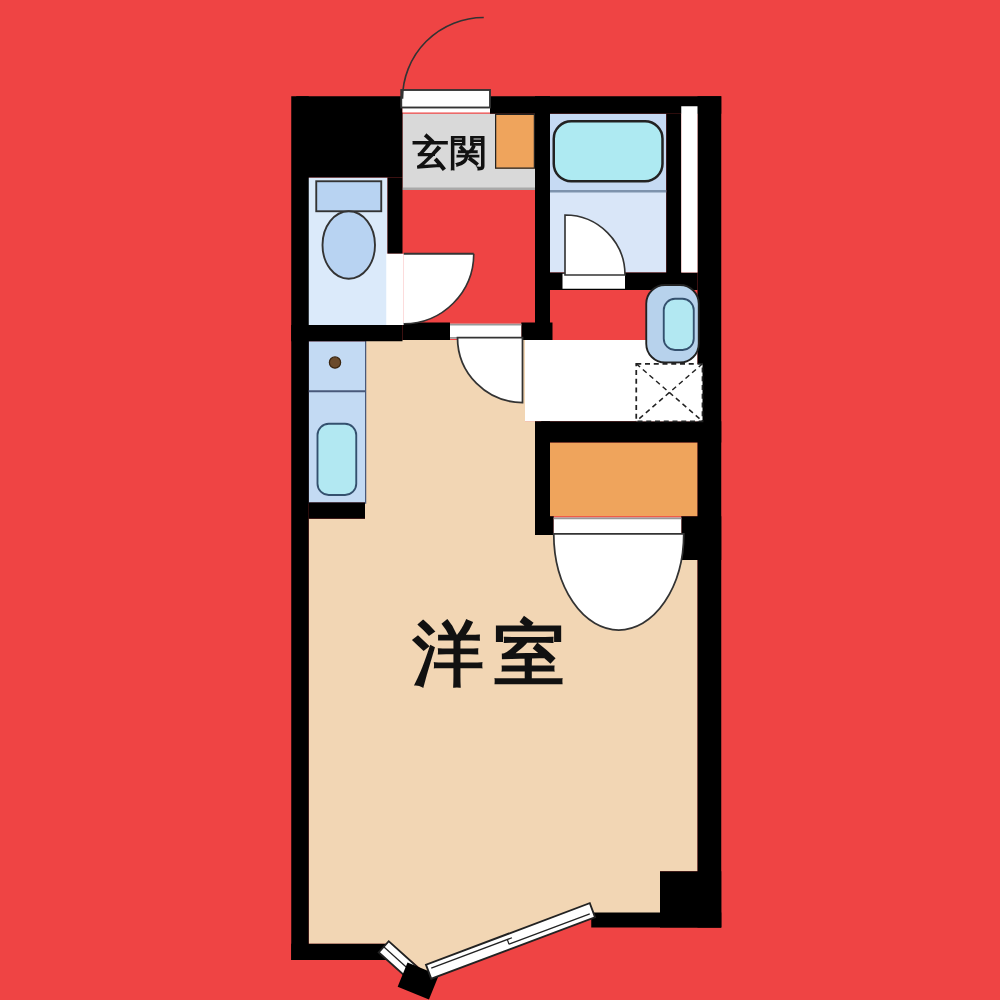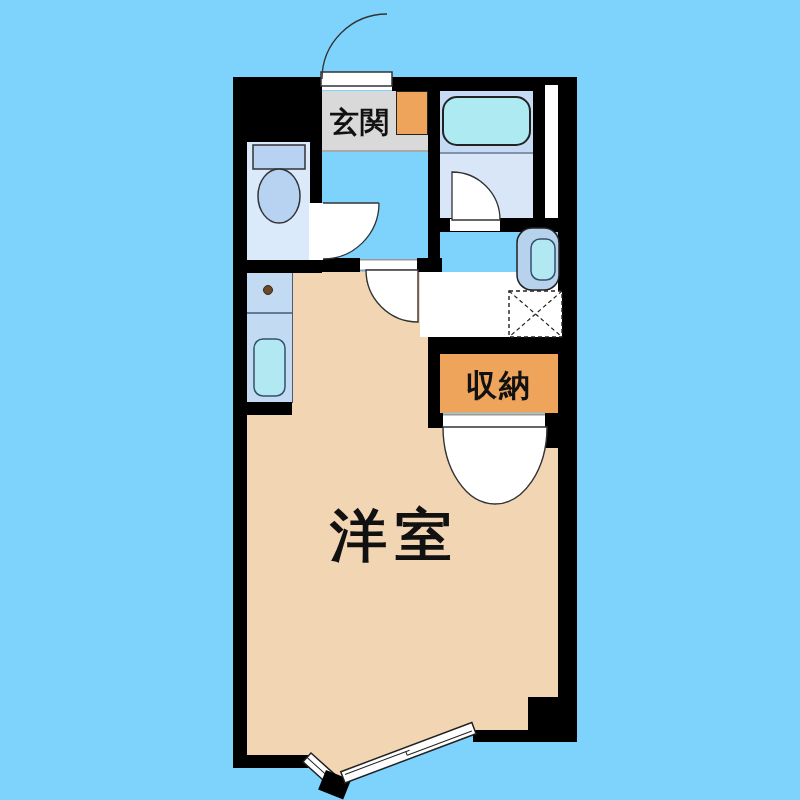--- a/index.html
+++ b/index.html
@@ -1,25 +1,25 @@
 <!DOCTYPE html>
 <html style="--wall: #000000; --room_peach: #f2d6b4; --genkan_gray: #d9d9d9; --accent_orange: #efa45c; --toilet_room: #dbeafa; --fixture_blue: #b8d3f2; --counter_blue: #c3daf3; --sink_cyan: #b2e8f2; --bath_upper: #c6daf3; --bath_lower: #d9e6f8; --tub_cyan: #aeeaf2; --basin_outer: #b7d2ec;"><head>
 <meta charset="utf-8">
 <style>
   html,body{margin:0;padding:0;background:#fff;}
-  #plan{position:relative;width:800px;height:800px;background:#7dd3fc;overflow:hidden;
+  #plan{position:relative;width:800px;height:800px;background:#ef4444;overflow:hidden;
         font-family:"DejaVu Sans",sans-serif;}
   .abs{position:absolute;}
   .wall{position:absolute;background:var(--wall,#000);}
   svg{position:absolute;left:0;top:0;}
   .lbl{position:absolute;color:#111;font-weight:900;text-align:center;
        font-family:"DejaVu Sans",sans-serif;}
   #genkan-label{left:324px;top:100px;width:72px;height:44px;font-size:29px;letter-spacing:1px;line-height:44px;}
   #storage-label{left:440px;top:361px;width:118px;height:48px;font-size:31px;letter-spacing:2px;line-height:48px;}
-  #room-label{left:270px;top:502px;width:250px;line-height:66px;}
+  #room-label{left:270px;top:490px;width:250px;line-height:66px;}
   #room-label .l1{font-size:57px;letter-spacing:8px;}
   #room-label .l2{font-size:53px;letter-spacing:2px;}
 </style>
 </head>
 <body>
 
 <div id="plan">
 
   <svg width="800" height="800">
     <polygon points="292,272 420,272 420,337 428,337 428,428 547,428 547,448 558,448 558,697 528,697 528,731 473,731 345,782 313,755 247,755 247,415 292,415" style="fill:var(--room_peach);stroke:none"></polygon>
@@ -105,18 +105,17 @@
     </g>
     <g transform="translate(345,783) rotate(-20.6)">
       <rect x="0" y="-12" width="140" height="12" style="fill:#fff;stroke:#222;stroke-width:1.5"></rect>
       <line x1="3" y1="-8" x2="72" y2="-8" style="stroke:#222;stroke-width:1"></line>
       <line x1="68" y1="-4" x2="137" y2="-4" style="stroke:#222;stroke-width:1"></line>
       <line x1="68" y1="-8" x2="68" y2="-4" style="stroke:#222;stroke-width:1"></line>
     </g>
   </svg>
 
   <div class="lbl" id="genkan-label">玄関</div>
-  <div class="lbl" id="storage-label">収納</div>
   <div class="lbl" id="room-label">
     <div class="l1">洋室</div>
   </div>
 
 </div>
 
 </body></html>

